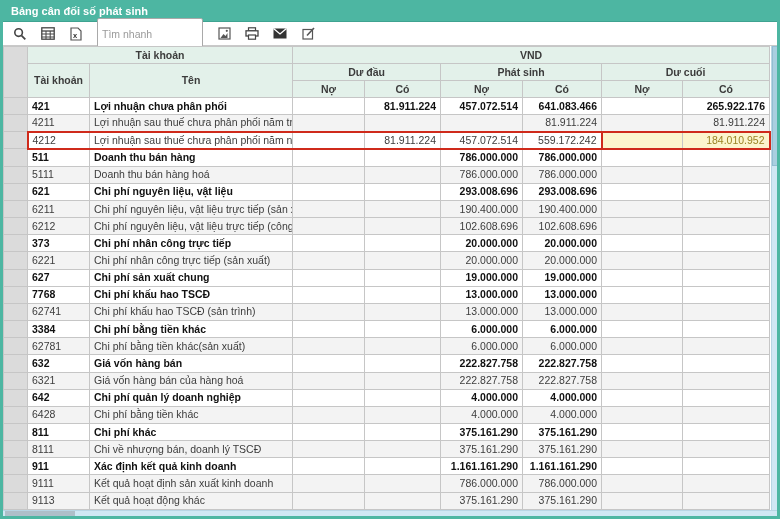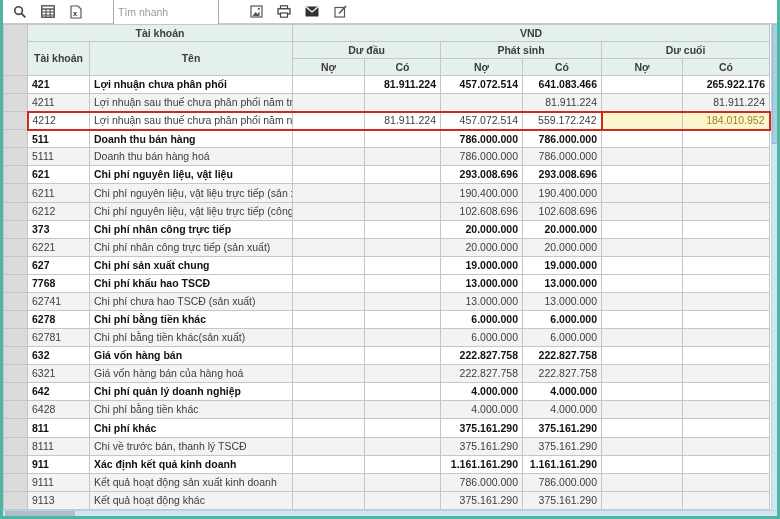--- a/index.html
+++ b/index.html
@@ -17,21 +17,21 @@
     border-bottom:1px solid #3fa391;
   }
   .toolbar{
     height:24px;background:#fff;display:flex;align-items:center;gap:6px;
     padding:0 6px;border-bottom:1px solid #c9c9c9;flex:0 0 auto;
   }
   .tbtn{width:22px;height:18px;display:flex;align-items:center;justify-content:center;cursor:pointer;}
   .tbtn svg{display:block;}
   .quick-search{
     width:106px;height:17px;border:1px solid #a9a9a9;border-radius:2px;
-    font-family:"Liberation Sans",sans-serif;font-size:10.5px;color:#333;padding:15px 4px;margin:0 20px;
+    font-family:"Liberation Sans",sans-serif;font-size:10.5px;color:#333;padding:15px 4px;margin:0 4px;
   }
   .quick-search::placeholder{color:#9a9a9a;}
   .grid-area{flex:1 1 auto;display:flex;overflow:hidden;background:#fff;}
   table.grid{border-collapse:collapse;table-layout:fixed;width:766px;flex:0 0 auto;}
   table.grid th, table.grid td{
     border:1px solid #c6c6c6;overflow:hidden;white-space:nowrap;
     font-size:10.5px;color:#3c3c3c;padding:0 4px;height:17px;line-height:15px;
   }
   thead th{
     background:#e3f1ea;color:#333;font-weight:bold;font-size:10.5px;text-align:center;
@@ -56,20 +56,21 @@
   .vscroll{width:7px;background:#cfe7f3;flex:0 0 auto;border-left:1px solid #b7d5e4;}
   .vthumb{width:100%;height:120px;background:#a9cfe0;border:1px solid #93bed2;}
   .hscroll{height:6px;background:#cfe7f3;border-top:1px solid #b7d5e4;flex:0 0 auto;position:relative;}
   .hthumb{position:absolute;left:2px;top:0;height:5px;width:70px;background:#aebfc9;}
 </style>
 </head>
 <body>
 
 <div class="app">
 
+  <div class="titlebar">Bảng cân đối số phát sinh</div>
 
   <div class="toolbar">
     <span class="tbtn">
       <svg width="14" height="14" viewBox="0 0 14 14">
           <circle cx="5.6" cy="5.6" r="3.8" fill="none" stroke="#444" stroke-width="1.6"></circle>
           <line x1="8.6" y1="8.6" x2="12.3" y2="12.3" stroke="#444" stroke-width="1.8"></line>
         </svg>
     </span>
     <span class="tbtn">
       <svg width="14" height="13" viewBox="0 0 14 13">
@@ -280,31 +281,31 @@
             <td class="num"></td>
             <td class="num"></td>
             <td class="num">13.000.000</td>
             <td class="num">13.000.000</td>
             <td class="num dc dc-no"></td>
             <td class="num dc"></td>
           </tr>
           <tr class="shade">
             <td class="gutter"></td>
             <td class="account">62741</td>
-            <td class="name lvl3">Chi phí chưa hao TSCĐ (sản xuất)</td>
+            <td class="name lvl3">Chi phí khấu hao TSCĐ (sản trình)</td>
             <td class="num"></td>
             <td class="num"></td>
             <td class="num">13.000.000</td>
             <td class="num">13.000.000</td>
             <td class="num dc dc-no"></td>
             <td class="num dc"></td>
           </tr>
           <tr class="bold plain">
             <td class="gutter"></td>
-            <td class="account">6278</td>
+            <td class="account">3384</td>
             <td class="name lvl2">Chi phí bằng tiền khác</td>
             <td class="num"></td>
             <td class="num"></td>
             <td class="num">6.000.000</td>
             <td class="num">6.000.000</td>
             <td class="num dc dc-no"></td>
             <td class="num dc"></td>
           </tr>
           <tr class="shade">
             <td class="gutter"></td>
@@ -368,21 +369,21 @@
             <td class="num"></td>
             <td class="num"></td>
             <td class="num">375.161.290</td>
             <td class="num">375.161.290</td>
             <td class="num dc dc-no"></td>
             <td class="num dc"></td>
           </tr>
           <tr class="shade">
             <td class="gutter"></td>
             <td class="account">8111</td>
-            <td class="name lvl2">Chi về trước bán, thanh lý TSCĐ</td>
+            <td class="name lvl2">Chi về nhượng bán, doanh lý TSCĐ</td>
             <td class="num"></td>
             <td class="num"></td>
             <td class="num">375.161.290</td>
             <td class="num">375.161.290</td>
             <td class="num dc dc-no"></td>
             <td class="num dc"></td>
           </tr>
           <tr class="bold plain">
             <td class="gutter"></td>
             <td class="account">911</td>
@@ -390,21 +391,21 @@
             <td class="num"></td>
             <td class="num"></td>
             <td class="num">1.161.161.290</td>
             <td class="num">1.161.161.290</td>
             <td class="num dc dc-no"></td>
             <td class="num dc"></td>
           </tr>
           <tr class="shade">
             <td class="gutter"></td>
             <td class="account">9111</td>
-            <td class="name lvl2">Kết quả hoạt động sản xuất kinh doanh</td>
+            <td class="name lvl2">Kết quả hoạt định sản xuất kinh doanh</td>
             <td class="num"></td>
             <td class="num"></td>
             <td class="num">786.000.000</td>
             <td class="num">786.000.000</td>
             <td class="num dc dc-no"></td>
             <td class="num dc"></td>
           </tr>
           <tr class="shade">
             <td class="gutter"></td>
             <td class="account">9113</td>

